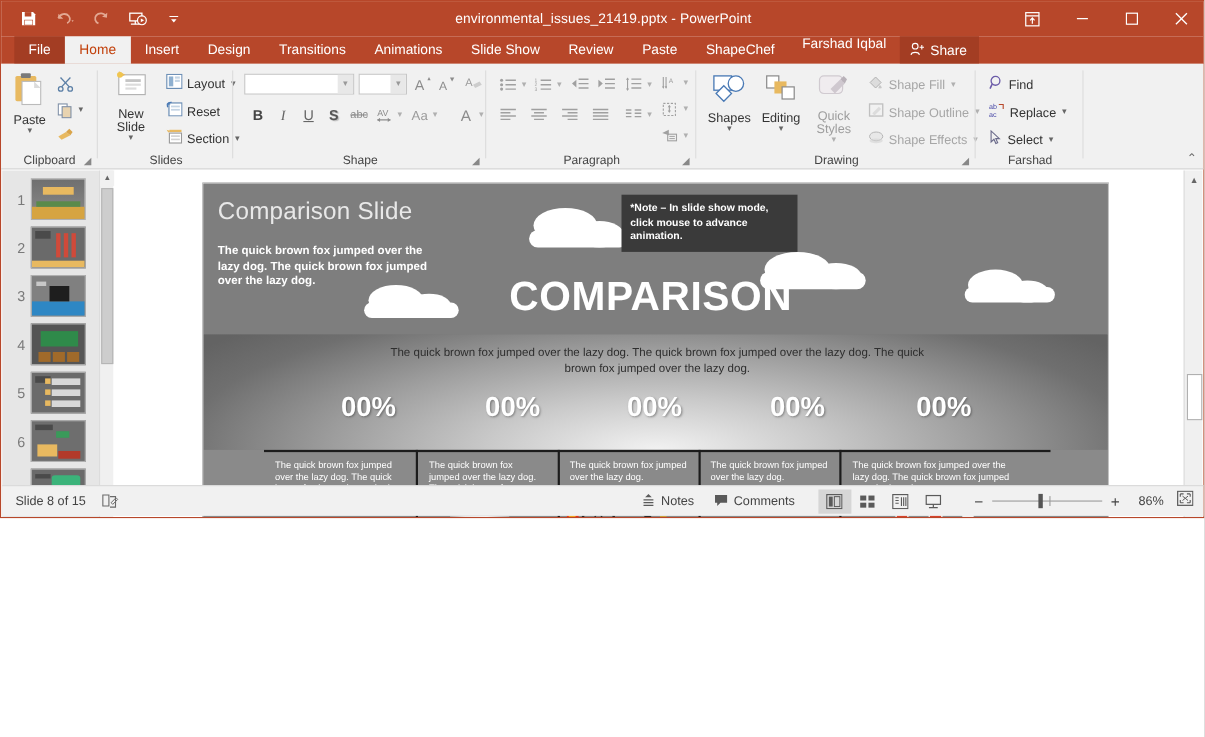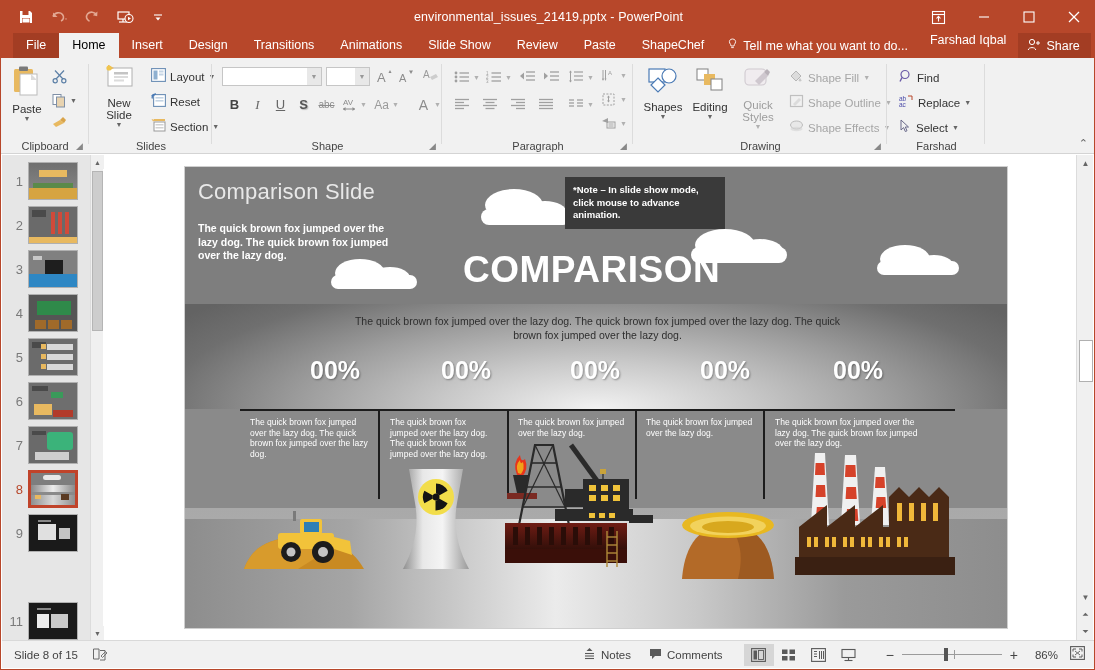--- a/index.html
+++ b/index.html
@@ -3,21 +3,21 @@
 <meta charset="utf-8">
 <style>
   * { box-sizing: border-box; margin: 0; padding: 0; }
   html, body {
     width: 1095px; height: 670px;
     overflow: hidden;
     font-family: "Liberation Sans", sans-serif;
     background: #fff;
   }
   #app {
-    width: 1095px; height: 670px;
+    width: 1095px; height: 471px;
     position: relative;
     background: #ffffff;
     border: 1px solid #b7472a;
     overflow: hidden;
   }
 
   
   .titlebar {
     position: absolute; top: 0; left: 0; width: 1095px; height: 32px;
     background: #b7472a;
@@ -37,21 +37,21 @@
   
   .tabsrow {
     position: absolute; top: 32px; left: 0; width: 1095px; height: 25px;
     background: #b7472a;
   }
   .tabs { position: absolute; left: 0; top: 0; height: 25px; display: flex; align-items: stretch; }
   .tab {
     padding: 0 13px; height: 25px; line-height: 25px;
     color: #fff; font-size: 12.5px; cursor: pointer; white-space: nowrap;
   }
-  .tab.active { background: #f1f1f1; color: #000000; }
+  .tab.active { background: #f1f1f1; color: #c2410c; }
   .tab.file { background: #a33d23; margin-left: 12px; }
   .tellme { display: flex; align-items: center; gap: 5px; color: #fff; font-size: 12.5px; padding: 0 10px; cursor: pointer; white-space: nowrap;}
   .username { color: #fff; font-size: 12.5px; padding: 0 12px; cursor: pointer; white-space: nowrap; }
   .sharebtn { display: flex; align-items: center; gap: 5px; color: #fff; font-size: 12.5px; height: 25px; padding: 0 11px 0 9px; background: #a33d23; cursor: pointer; }
 
   
   .ribbon {
     position: absolute; top: 57px; left: 0; width: 1095px; height: 96px;
     background: #f1f1f1; border-bottom: 1px solid #d4d4d4;
   }
@@ -241,29 +241,20 @@
       <div class="tab file">File</div>
       <div class="tab active">Home</div>
       <div class="tab">Insert</div>
       <div class="tab">Design</div>
       <div class="tab">Transitions</div>
       <div class="tab">Animations</div>
       <div class="tab">Slide Show</div>
       <div class="tab">Review</div>
       <div class="tab">Paste</div>
       <div class="tab">ShapeChef</div>
-      <div class="tellme">
-        <span>
-          <svg width="11" height="13" viewBox="0 0 11 13">
-              <path d="M5.5 1 C3 1 1.8 3 2.7 5 C3.3 6.2 4 6.6 4 8 L7 8 C7 6.6 7.7 6.2 8.3 5 C9.2 3 8 1 5.5 1 Z" stroke="#fff" stroke-width="0.9" fill="none"></path>
-              <line x1="4.2" y1="9.6" x2="6.8" y2="9.6" stroke="#fff" stroke-width="0.9"></line>
-            </svg>
-        </span>
-        <span>Tell me what you want to do...</span>
-      </div>
       <div class="username">Farshad Iqbal</div>
       <div class="sharebtn">
         <span>
           <svg width="14" height="13" viewBox="0 0 14 13">
               <circle cx="5" cy="4" r="2.6" stroke="#fff" stroke-width="1" fill="none"></circle>
               <path d="M1.3 12 C1.3 8.8 8.7 8.8 8.7 12" stroke="#fff" stroke-width="1" fill="none"></path>
               <line x1="11" y1="3" x2="11" y2="7" stroke="#fff" stroke-width="1"></line>
               <line x1="9" y1="5" x2="13" y2="5" stroke="#fff" stroke-width="1"></line>
             </svg>
         </span>

